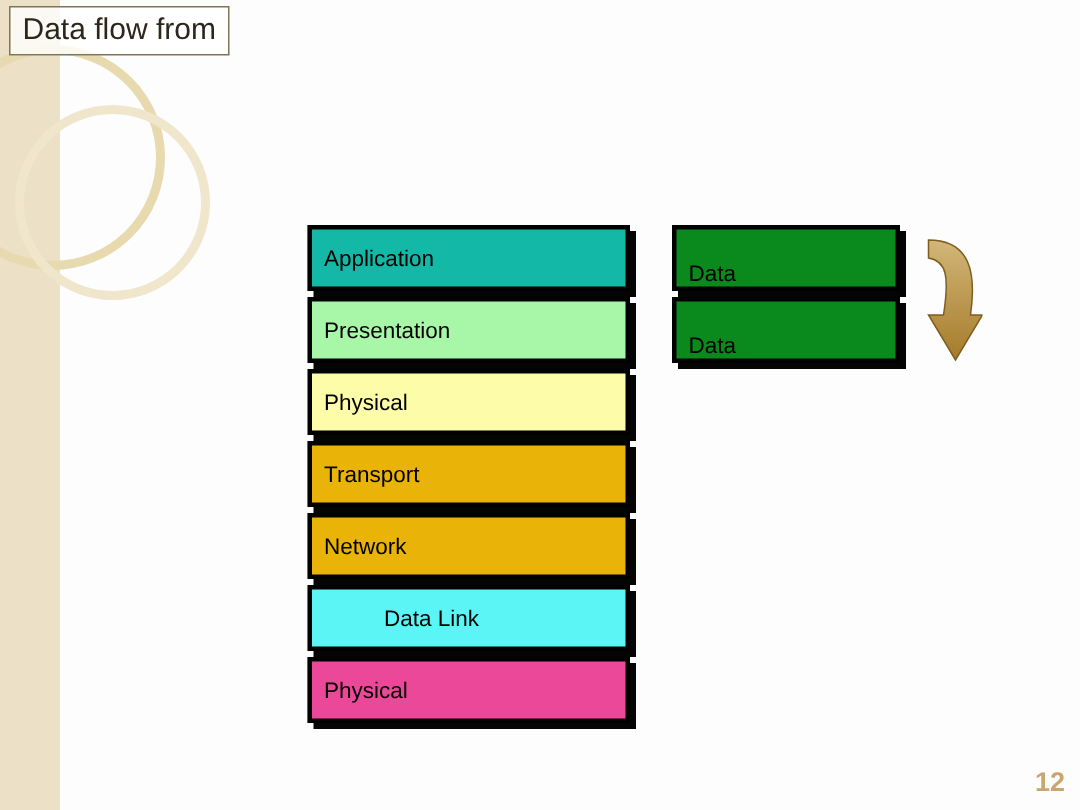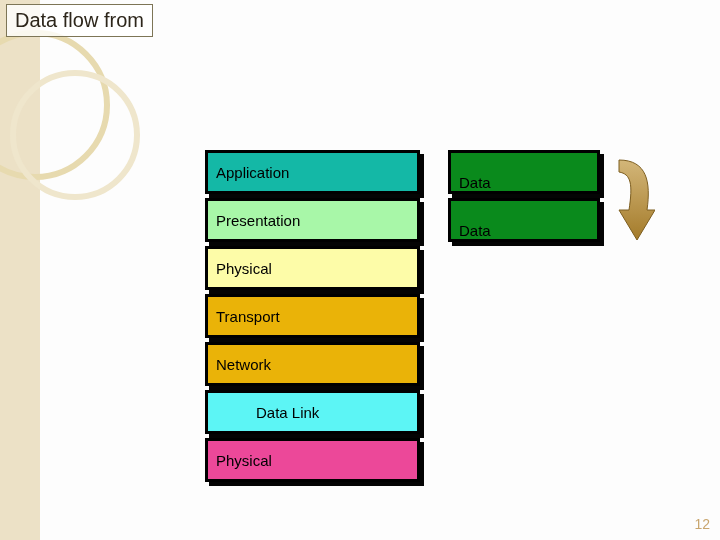--- a/index.html
+++ b/index.html
@@ -73,22 +73,23 @@
     .data-cell.d1 { top: 150px; }
     .data-cell.d2 { top: 198px; }
     .arrow-wrap {
       position: absolute;
       left: 613px; top: 154px;
       width: 42px; height: 90px;
     }
     .page-num {
       position: absolute;
       right: 10px; bottom: 8px;
-      font-size: 14px;
+      font-size: 18px;
       color: #c9a66f;
+      font-weight: bold;
     }
   </style>
 </head>
 <body>
 
 <div class="deco-strip"></div>
 <div class="deco-circle c1"></div>
 <div class="deco-circle c2"></div>
 
 <div class="title-box">Data flow from</div>

